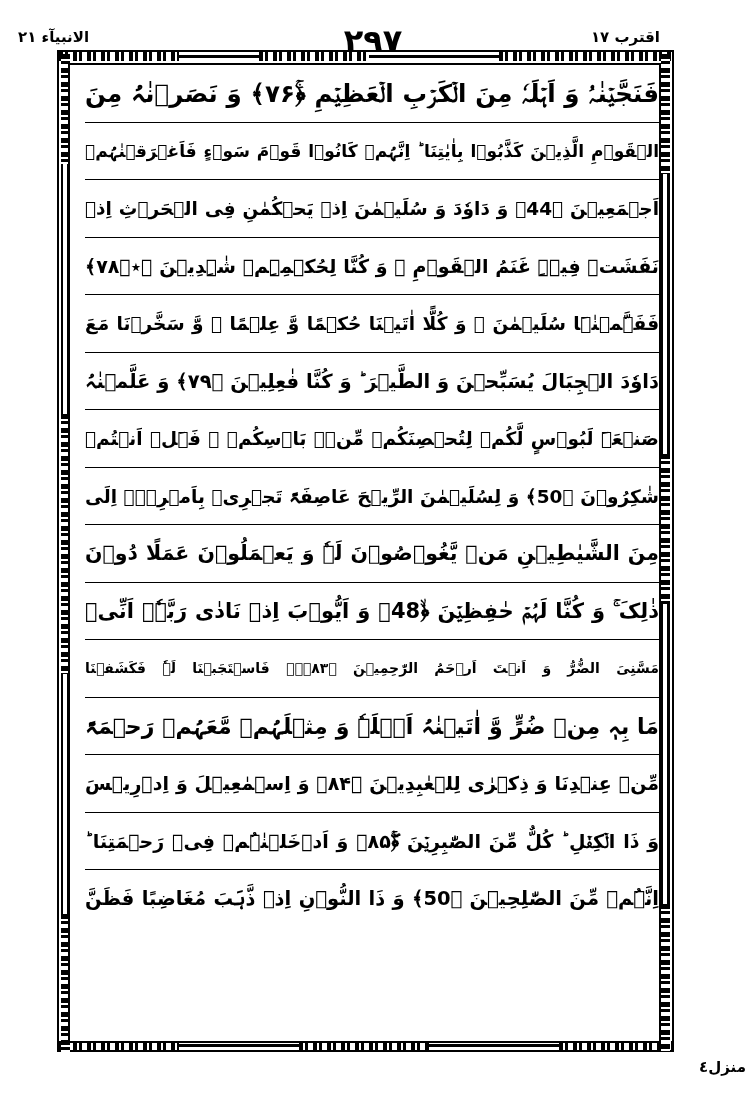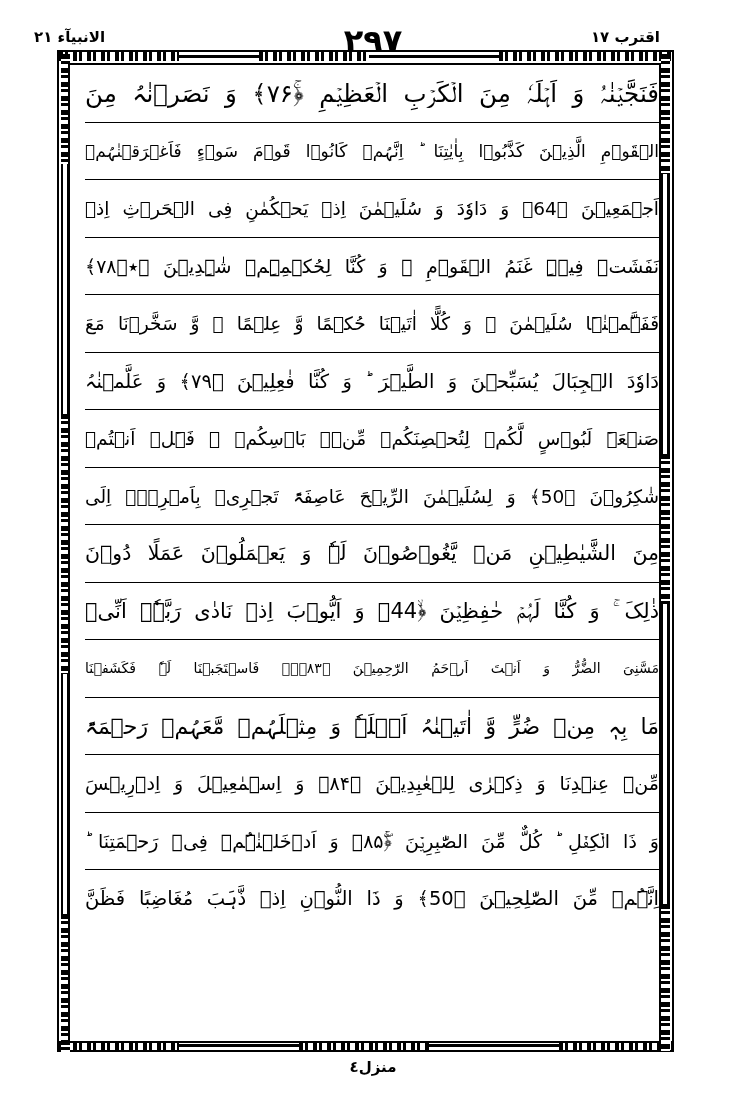--- a/index.html
+++ b/index.html
@@ -1,20 +1,20 @@
 <!DOCTYPE html>
 <html><head>
 <meta charset="utf-8">
 <style>
   html, body { margin:0; padding:0; background:#ffffff; }
   body { width:746px; height:1108px; position:relative; overflow:hidden;
          font-family:"DejaVu Sans", sans-serif; color:#000; }
 
   .header { position:absolute; top:26px; left:0; width:746px; height:24px; }
-  .hdr-left  { position:absolute; left:34px; top:2px; font-size:15px; font-weight:bold; direction:rtl; }
+  .hdr-left  { position:absolute; left:18px; top:2px; font-size:15px; font-weight:bold; direction:rtl; }
   .hdr-center{ position:absolute; left:0; width:746px; top:-4px; text-align:center; font-size:32px; font-weight:bold; letter-spacing:1px; }
   .hdr-right { position:absolute; right:86px; top:2px; font-size:15px; font-weight:bold; direction:rtl; }
 
   
   .frame { position:absolute; left:57px; top:50px; width:617px; height:1002px; box-sizing:border-box;
            background:#000; }
   .frame-band { position:absolute; left:2px; top:2px; right:2px; bottom:2px; background:#fff; }
   .frame-band::before { content:""; position:absolute; inset:0;
      background:
        repeating-linear-gradient(90deg, #000 0 6px, #fff 6px 9px, #000 9px 12px, #fff 12px 20px);
@@ -26,25 +26,25 @@
   .orn-left .plain, .orn-right .plain { position:absolute; left:0; width:9px;
        border-left:2px solid #000; border-right:3px solid #000; box-sizing:border-box; background:#fff; }
   .hline { position:absolute; height:3px; background:#000; }
   .orn-motif { position:absolute; height:9px; background:
        repeating-linear-gradient(90deg, #000 0 4px, #fff 4px 6px, #000 6px 9px, #fff 9px 14px); }
 
   .inner { position:absolute; left:11px; top:13px; width:593px; height:980px; background:#fff;
            border:2px solid #000; box-sizing:border-box; }
   .line { position:relative; height:57.5px; box-sizing:border-box; border-bottom:1px solid #000;
           direction:rtl; text-align:justify; text-align-last:justify;
-          font-family:"DejaVu Sans", sans-serif; font-weight:normal; font-size:27px;
+          font-family:"DejaVu Sans", sans-serif; font-weight:bold; font-size:27px;
           line-height:57px; padding:0 0; white-space:nowrap; overflow:hidden;margin-left:15px; }
   .line:last-child { border-bottom:none; }
 
-  .footer { position:absolute; top:1058px; left:0; width:746px; text-align:center;
+  .footer { position:absolute; top:1058px; left:0; width:746px; 
             font-size:15px; font-weight:bold; direction:rtl; }
 </style>
 </head>
 <body>
 
 <div class="header">
   <span class="hdr-left">الانبیآء ۲۱</span>
   <span class="hdr-center">۲۹۷</span>
   <span class="hdr-right">اقترب ۱۷</span>
 </div>
@@ -77,28 +77,28 @@
       <div class="plain" style="top:120px;height:280px;"></div>
       <div class="seg" style="top:400px;height:150px;"></div>
       <div class="plain" style="top:550px;height:300px;"></div>
       <div class="seg" style="top:850px;height:148px;"></div>
     </div>
   </div>
 
   <div class="inner">
     <div class="line" style="font-size: 24.5px;">فَنَجَّیۡنٰہُ وَ اَہۡلَہٗ مِنَ الۡکَرۡبِ الۡعَظِیۡمِ ﴿ۚ۷۶﴾ وَ نَصَرۡنٰہُ مِنَ</div>
     <div class="line" style="font-size: 17px;">الۡقَوۡمِ الَّذِیۡنَ کَذَّبُوۡا بِاٰیٰتِنَا ؕ اِنَّہُمۡ کَانُوۡا قَوۡمَ سَوۡءٍ فَاَغۡرَقۡنٰہُمۡ</div>
-    <div class="line" style="font-size: 18.5px;">اَجۡمَعِیۡنَ ﴿64﴾ وَ دَاوٗدَ وَ سُلَیۡمٰنَ اِذۡ یَحۡکُمٰنِ فِی الۡحَرۡثِ اِذۡ</div>
+    <div class="line" style="font-size: 18.5px;">اَجۡمَعِیۡنَ ﴿44﴾ وَ دَاوٗدَ وَ سُلَیۡمٰنَ اِذۡ یَحۡکُمٰنِ فِی الۡحَرۡثِ اِذۡ</div>
     <div class="line" style="font-size: 19px;">نَفَشَتۡ فِیۡہِ غَنَمُ الۡقَوۡمِ ۚ وَ کُنَّا لِحُکۡمِہِمۡ شٰہِدِیۡنَ ﴿٭ۙ۷۸﴾</div>
     <div class="line" style="font-size: 18.5px;">فَفَہَّمۡنٰہَا سُلَیۡمٰنَ ۚ وَ کُلًّا اٰتَیۡنَا حُکۡمًا وَّ عِلۡمًا ۫ وَّ سَخَّرۡنَا مَعَ</div>
     <div class="line" style="font-size: 19.5px;">دَاوٗدَ الۡجِبَالَ یُسَبِّحۡنَ وَ الطَّیۡرَ ؕ وَ کُنَّا فٰعِلِیۡنَ ﴿۷۹﴾ وَ عَلَّمۡنٰہُ</div>
     <div class="line" style="font-size: 18.5px;">صَنۡعَۃَ لَبُوۡسٍ لَّکُمۡ لِتُحۡصِنَکُمۡ مِّنۡۢ بَاۡسِکُمۡ ۚ فَہَلۡ اَنۡتُمۡ</div>
     <div class="line" style="font-size: 18.5px;">شٰکِرُوۡنَ ﴿50﴾ وَ لِسُلَیۡمٰنَ الرِّیۡحَ عَاصِفَۃً تَجۡرِیۡ بِاَمۡرِہٖۤ اِلَی</div>
     <div class="line" style="font-size: 20.5px;">مِنَ الشَّیٰطِیۡنِ مَنۡ یَّغُوۡصُوۡنَ لَہٗ وَ یَعۡمَلُوۡنَ عَمَلًا دُوۡنَ</div>
-    <div class="line" style="font-size: 21px;">ذٰلِکَ ۚ وَ کُنَّا لَہُمۡ حٰفِظِیۡنَ ﴿ۙ44﴾ وَ اَیُّوۡبَ اِذۡ نَادٰی رَبَّہٗۤ اَنِّیۡ</div>
+    <div class="line" style="font-size: 21px;">ذٰلِکَ ۚ وَ کُنَّا لَہُمۡ حٰفِظِیۡنَ ﴿ۙ48﴾ وَ اَیُّوۡبَ اِذۡ نَادٰی رَبَّہٗۤ اَنِّیۡ</div>
     <div class="line" style="font-size: 14px;">مَسَّنِیَ الضُّرُّ وَ اَنۡتَ اَرۡحَمُ الرّٰحِمِیۡنَ ﴿۸۳﴾ۚۖ فَاسۡتَجَبۡنَا لَہٗ فَکَشَفۡنَا</div>
     <div class="line" style="font-size: 22px;">مَا بِہٖ مِنۡ ضُرٍّ وَّ اٰتَیۡنٰہُ اَہۡلَہٗ وَ مِثۡلَہُمۡ مَّعَہُمۡ رَحۡمَۃً</div>
     <div class="line" style="font-size: 19px;">مِّنۡ عِنۡدِنَا وَ ذِکۡرٰی لِلۡعٰبِدِیۡنَ ﴿۸۴﴾ وَ اِسۡمٰعِیۡلَ وَ اِدۡرِیۡسَ</div>
     <div class="line" style="font-size: 19px;">وَ ذَا الۡکِفۡلِ ؕ کُلٌّ مِّنَ الصّٰبِرِیۡنَ ﴿ۚۖ۸۵﴾ وَ اَدۡخَلۡنٰہُمۡ فِیۡ رَحۡمَتِنَا ؕ</div>
     <div class="line" style="font-size: 19.5px;">اِنَّہُمۡ مِّنَ الصّٰلِحِیۡنَ ﴿50﴾ وَ ذَا النُّوۡنِ اِذۡ ذَّہَبَ مُغَاضِبًا فَظَنَّ</div>
   </div>
 </div>
 
 <div class="footer">منزل٤</div>
 

